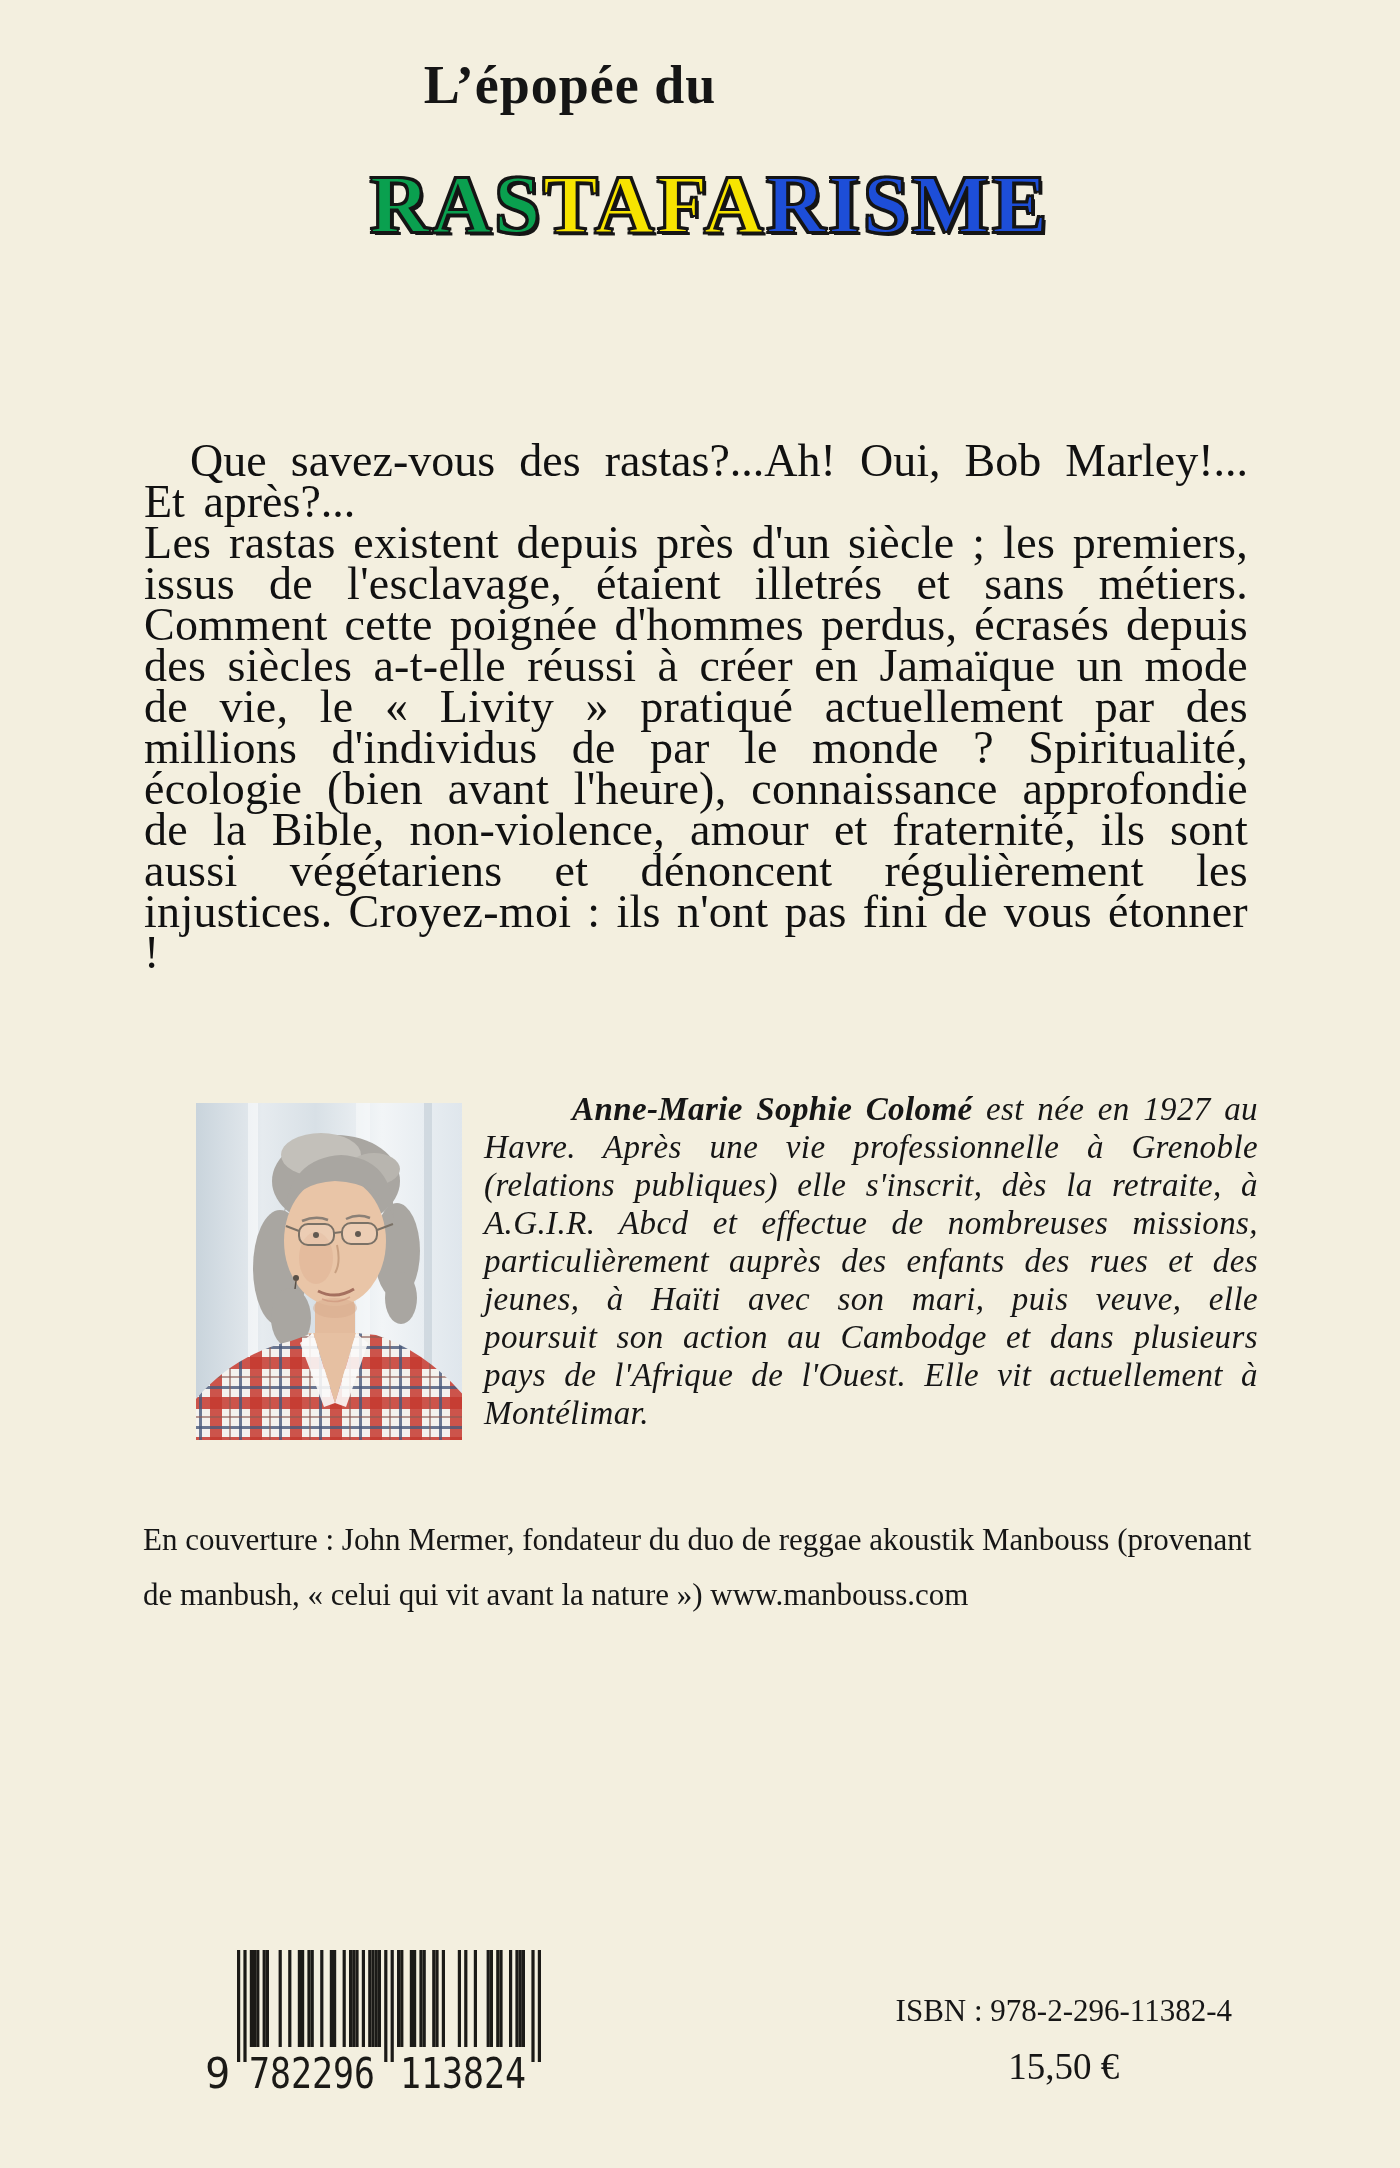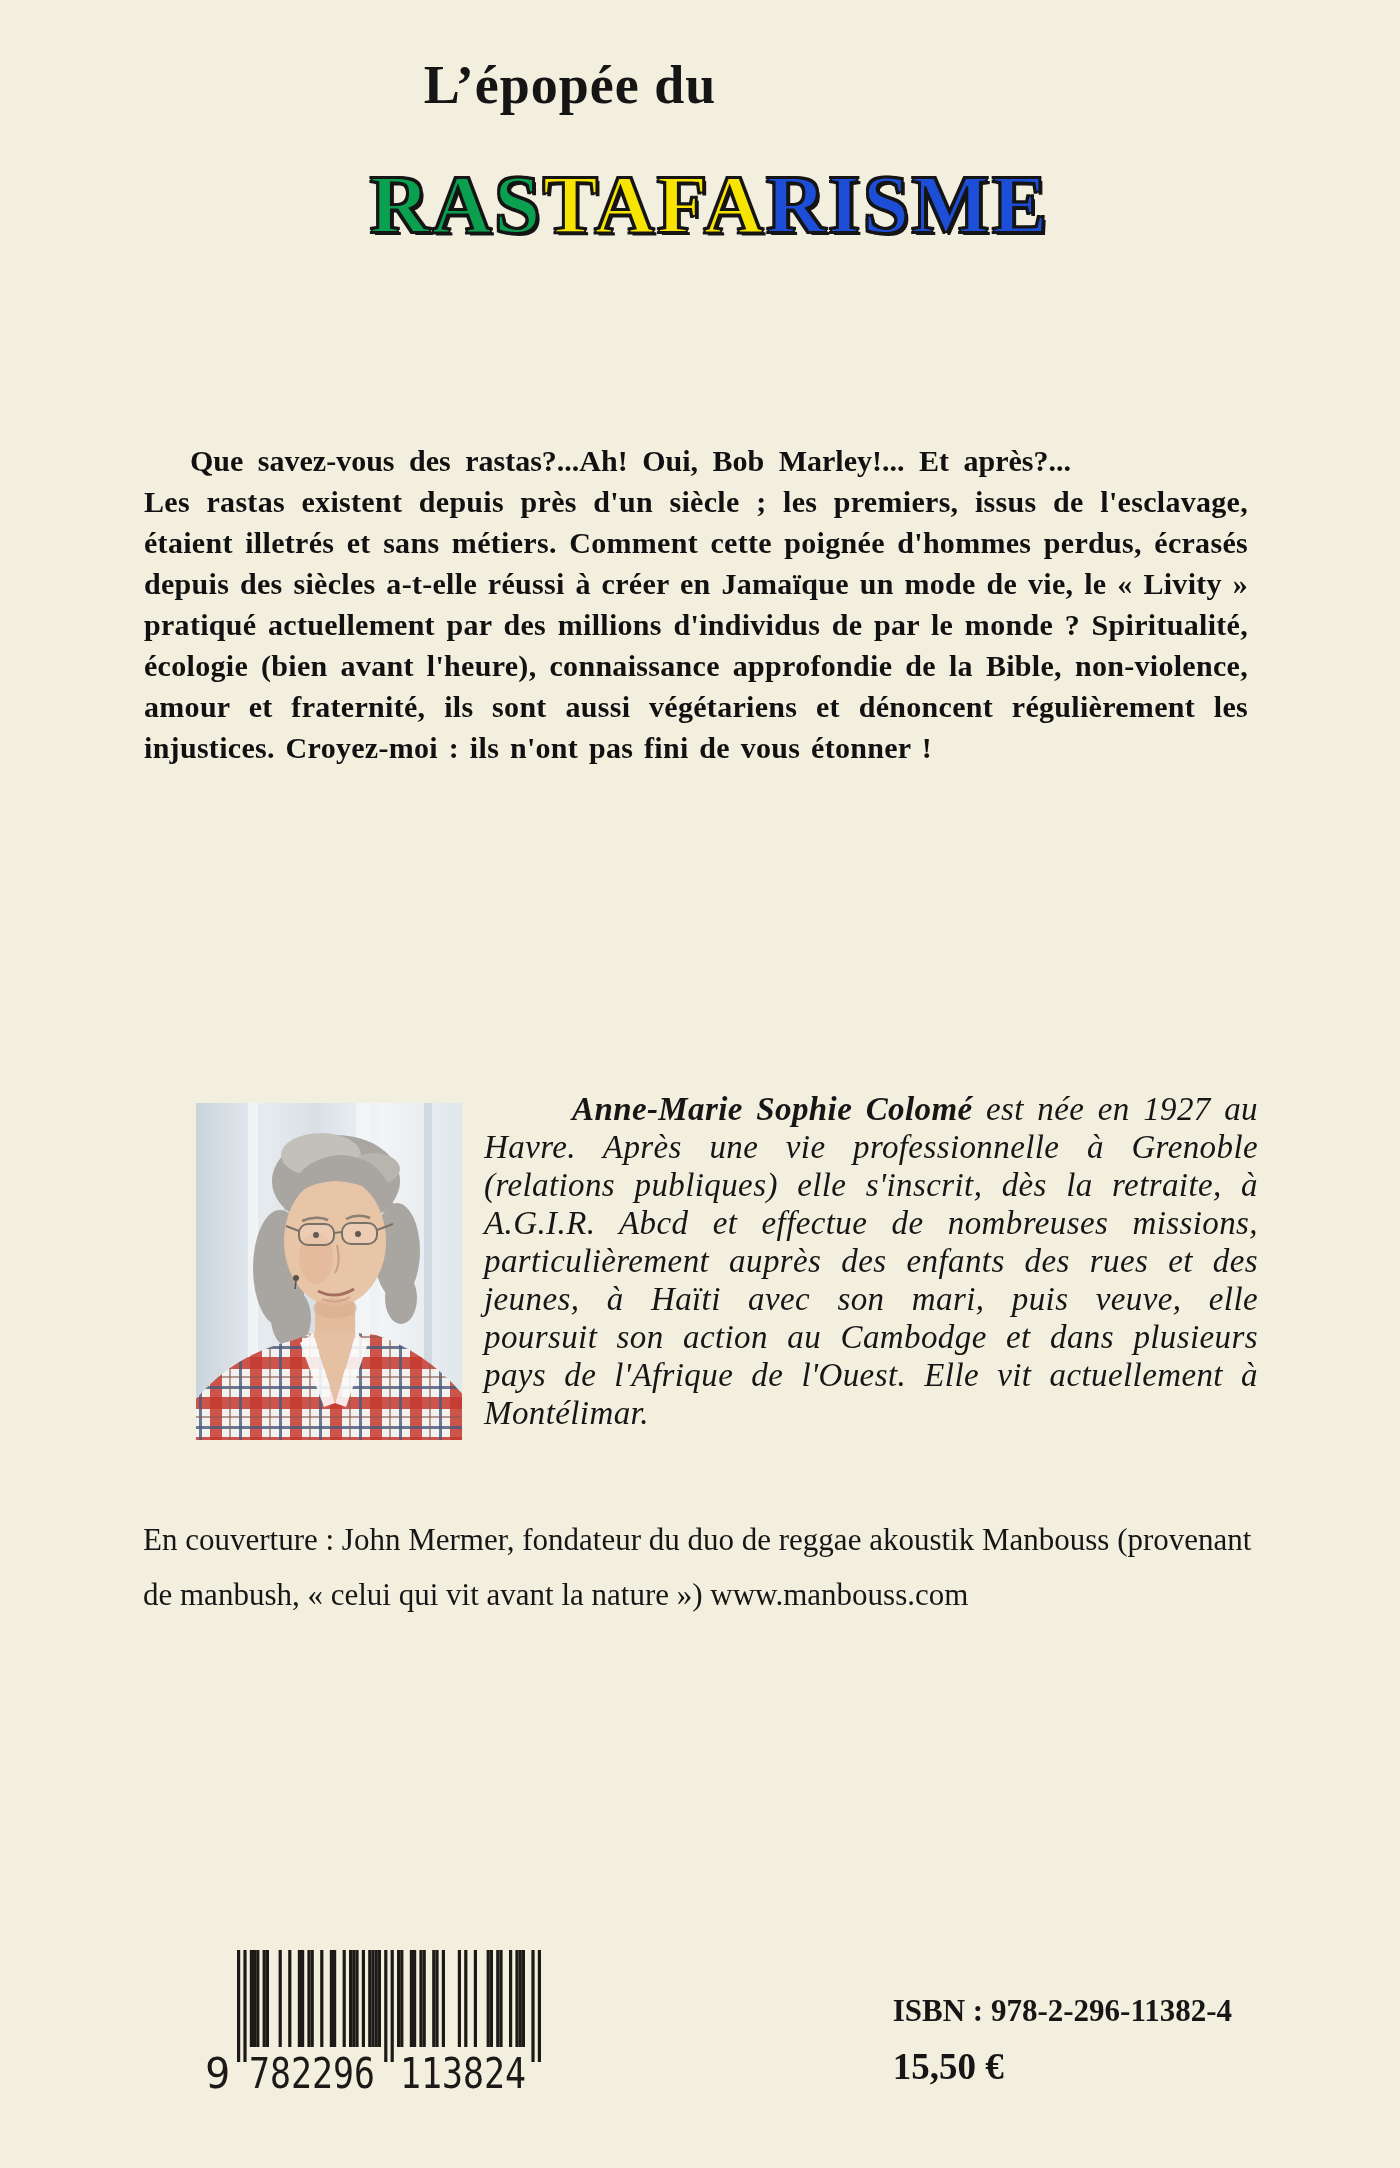--- a/index.html
+++ b/index.html
@@ -9,40 +9,40 @@
   
   .title-line1{position:absolute;top:54px;left:0;width:1140px;text-align:center;
         font-size:54px;font-weight:bold;letter-spacing:1px;color:#151515;}
   .title-rasta{position:absolute;top:158px;left:0;width:1420px;text-align:center;
         font-size:82px;font-weight:bold;letter-spacing:3px;white-space:nowrap;}
   .rasta-letter{-webkit-text-stroke:2px #151515;
         text-shadow:-2px -2px 0 #151515,2px -2px 0 #151515,-2px 2px 0 #151515,3px 3px 0 #151515;}
 
   
   .synopsis{position:absolute;left:144px;top:440px;width:1104px;
-        font-size:30px;line-height:41px;text-align:justify;color:#111;font-weight:bold;}
+        font-size:46px;line-height:41px;text-align:justify;color:#111;}
   .synopsis p{margin:0;}
   .syn-p1{text-indent:46px;word-spacing:7px;}
   .syn-p2{word-spacing:3px;letter-spacing:.3px;}
 
   
   .author-photo{position:absolute;left:196px;top:1103px;width:266px;height:337px;}
   .bio{position:absolute;left:484px;top:1090px;width:774px;
         font-size:33px;font-style:italic;line-height:38px;text-align:justify;
         word-spacing:4px;letter-spacing:.4px;}
   .bio p{margin:0;text-indent:88px;}
   .bio .author-name{font-weight:bold;}
 
   
   .credit{position:absolute;left:143px;top:1512px;width:1145px;
         font-size:31px;line-height:55px;color:#161616;}
 
   
   .barcode-wrap{position:absolute;left:203px;top:1950px;width:338px;height:142px;}
-  .footer-right{position:absolute;right:168px;top:1993px;text-align:left;color:#161616;font-weight:bold;}
+  .footer-right{position:absolute;right:168px;top:1993px;text-align:center;color:#161616;}
   .isbn{font-size:31px;}
   .price{font-size:37px;margin-top:16px;}
 </style>
 </head>
 <body>
 
 <div class="page">
 
   <div class="title-line1">L’épopée du</div>
   <div class="title-rasta"><span class="rasta-letter" style="color: rgb(10, 160, 79); text-align: right;">RAS</span><span class="rasta-letter" style="color: rgb(247, 228, 0);">TAFA</span><span class="rasta-letter" style="color: #1d4ed8;">RISME</span></div>

